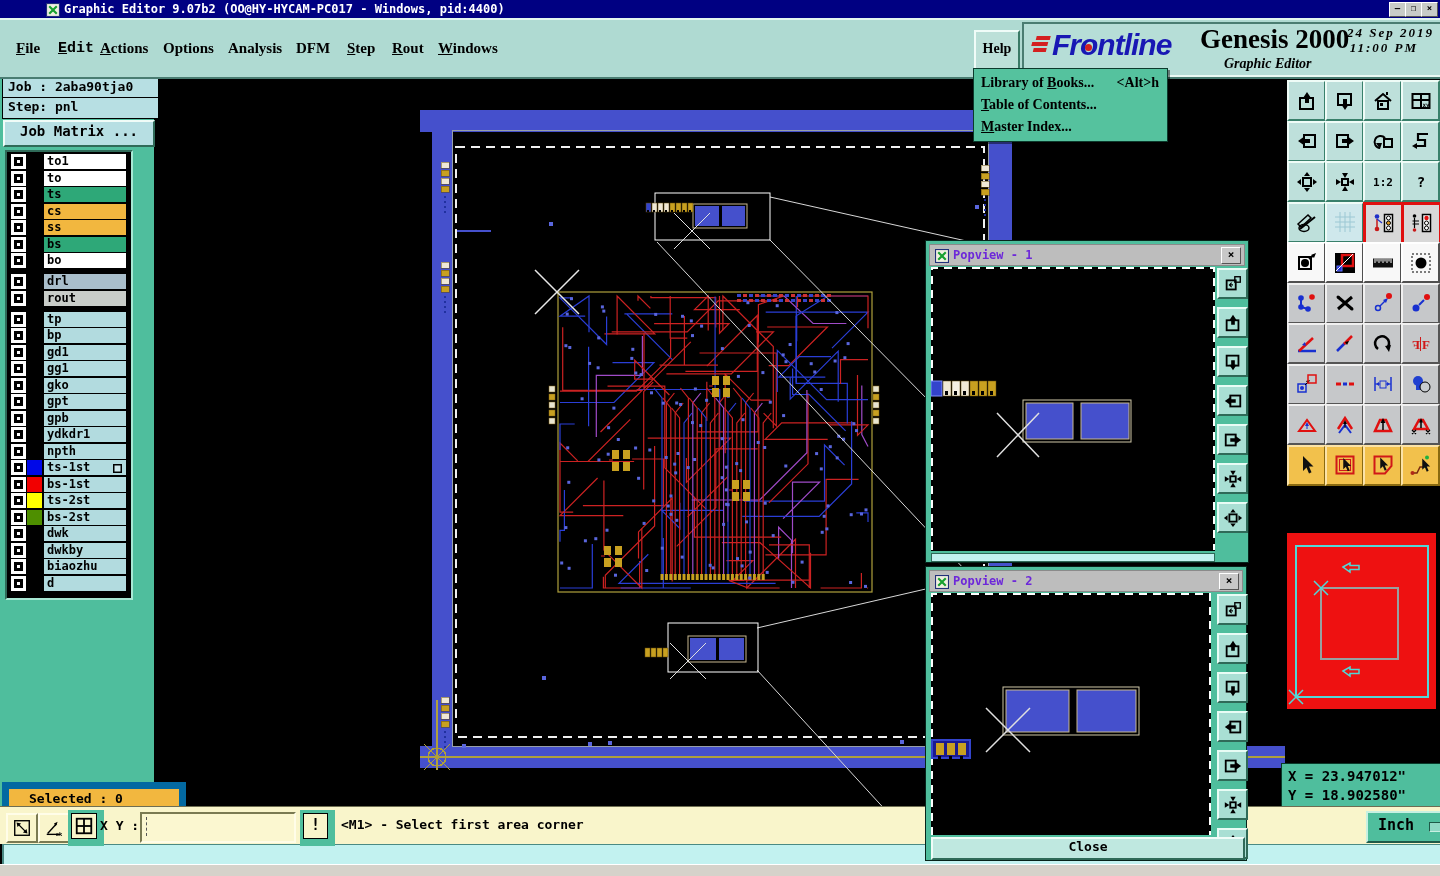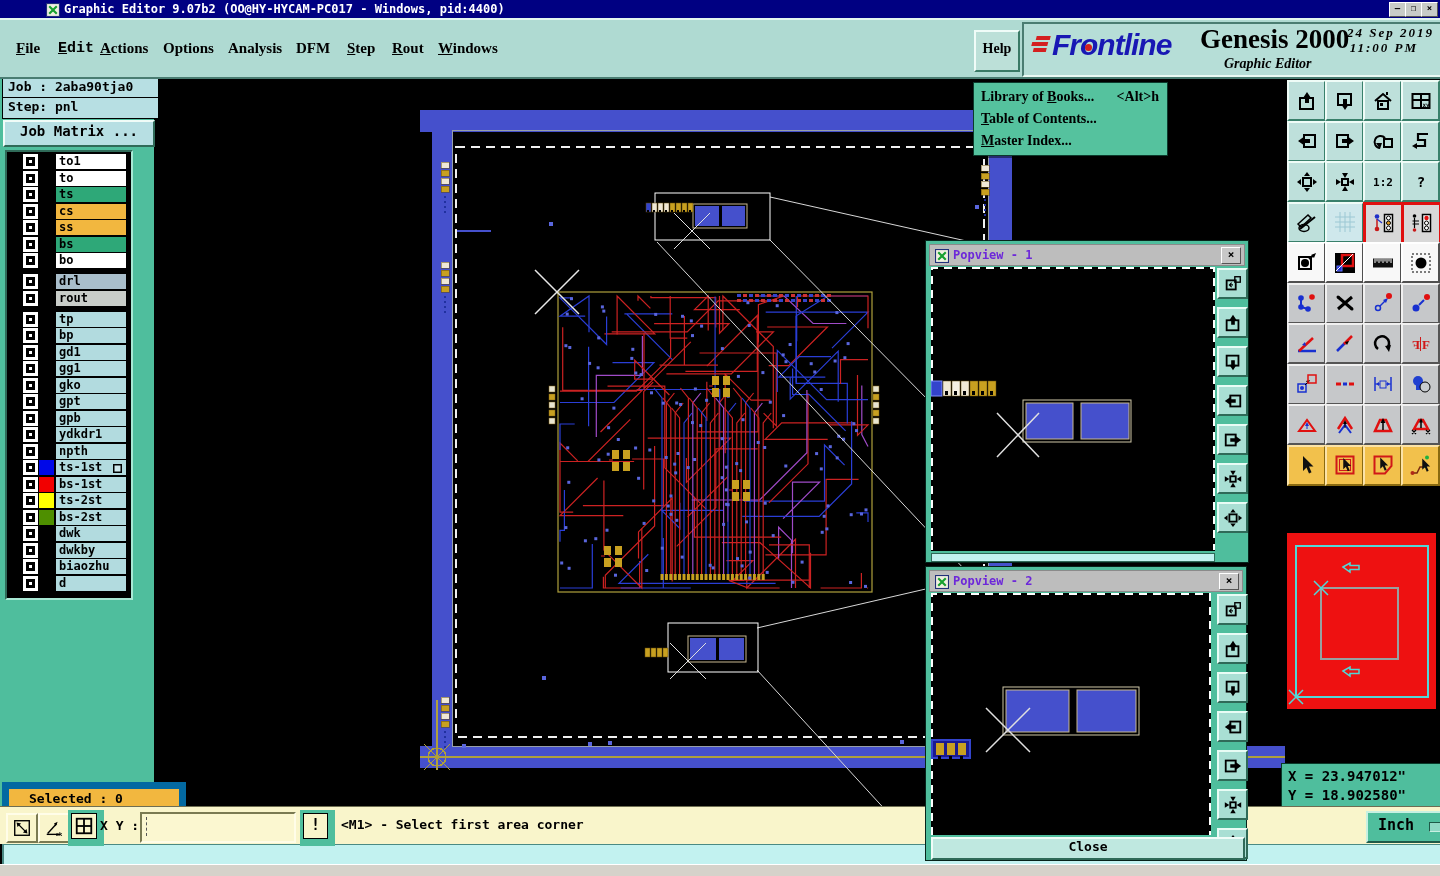--- a/index.html
+++ b/index.html
@@ -33,36 +33,36 @@
   .fo{position:relative;}
   .fo::after{content:"";position:absolute;left:54%;top:60%;width:7px;height:7px;margin:-4px 0 0 -4px;
              background:#D42020;border-radius:50%;}
   #genesis{position:absolute;left:176px;top:0px;font-size:27px;color:#000;}
   #ge-sub{position:absolute;left:200px;top:32px;font-size:14px;font-style:italic;}
   #ge-date{position:absolute;right:6px;top:1px;font-size:13px;font-style:italic;text-align:center;
            letter-spacing:2px;}
   #ge-time{position:absolute;right:22px;top:16px;font-size:13px;font-style:italic;letter-spacing:2px;}
 
   
-  #help-menu{position:absolute;left:973px;top:82px;width:193px;background:#55C29E;
+  #help-menu{position:absolute;left:973px;top:68px;width:193px;background:#55C29E;
              border:1px solid #0C3A2C;box-shadow:2px 2px 0 rgba(0,0,0,.45);z-index:50;padding:3px 0;text-align:center;}
   .hmenu-item{height:22px;line-height:22px;padding:0 8px 0 7px;font-size:14px;color:#000;
               display:flex;justify-content:space-between;}
   .hmenu-item .sc{margin-left:10px;}
 
   
   #sidebar{left:0;top:75px;width:154px;height:731px;background:#4FBE9D;z-index:2;}
   .side-box{position:absolute;left:2px;width:150px;height:20px;background:#B7DFE3;
             border:1px solid #000;font-size:13px;font-weight:bold;line-height:18px;padding-left:5px;}
   #job-matrix{position:absolute;left:3px;top:45px;width:148px;height:23px;background:#B7DFE3;
               border:2px solid;border-color:#F0FCF8 #2F6A58 #2F6A58 #F0FCF8;
               font-size:14px;font-weight:bold;text-align:center;line-height:19px;}
   #layer-list{position:absolute;left:5px;top:75px;width:124px;height:444px;background:#000;
               border:2px solid;border-color:#2F6A58 #A8E8D4 #A8E8D4 #2F6A58;padding:2px 0 0 0;}
-  .lgroup{margin-bottom:6px;padding-left:12px;}
+  .lgroup{margin-bottom:6px;}
   .lrow{position:relative;display:flex;align-items:center;height:15px;margin-bottom:1.5px;padding-left:4px;}
   .cb{width:15px;height:15px;background:#fff;flex:0 0 auto;}
   .cbi{display:block;width:9px;height:9px;margin:3px;background:#000;position:relative;}
   .cbi::after{content:"";position:absolute;left:3px;top:3px;width:3px;height:3px;background:#fff;}
   .sw{width:15px;height:15px;margin-left:1px;flex:0 0 auto;}
   .lname{flex:1;height:15px;line-height:15px;font-size:12px;font-weight:bold;color:#000;
          padding-left:3px;margin-left:2px;margin-right:5px;}
   .lmark{position:absolute;right:9px;top:4px;width:7px;height:7px;border:1px solid #000;background:#cfe8ec;
          box-shadow:inset 0 0 0 0.5px #000;}
   #selected-bar{position:absolute;left:2px;top:707px;width:150px;height:21px;background:#F2B73F;

